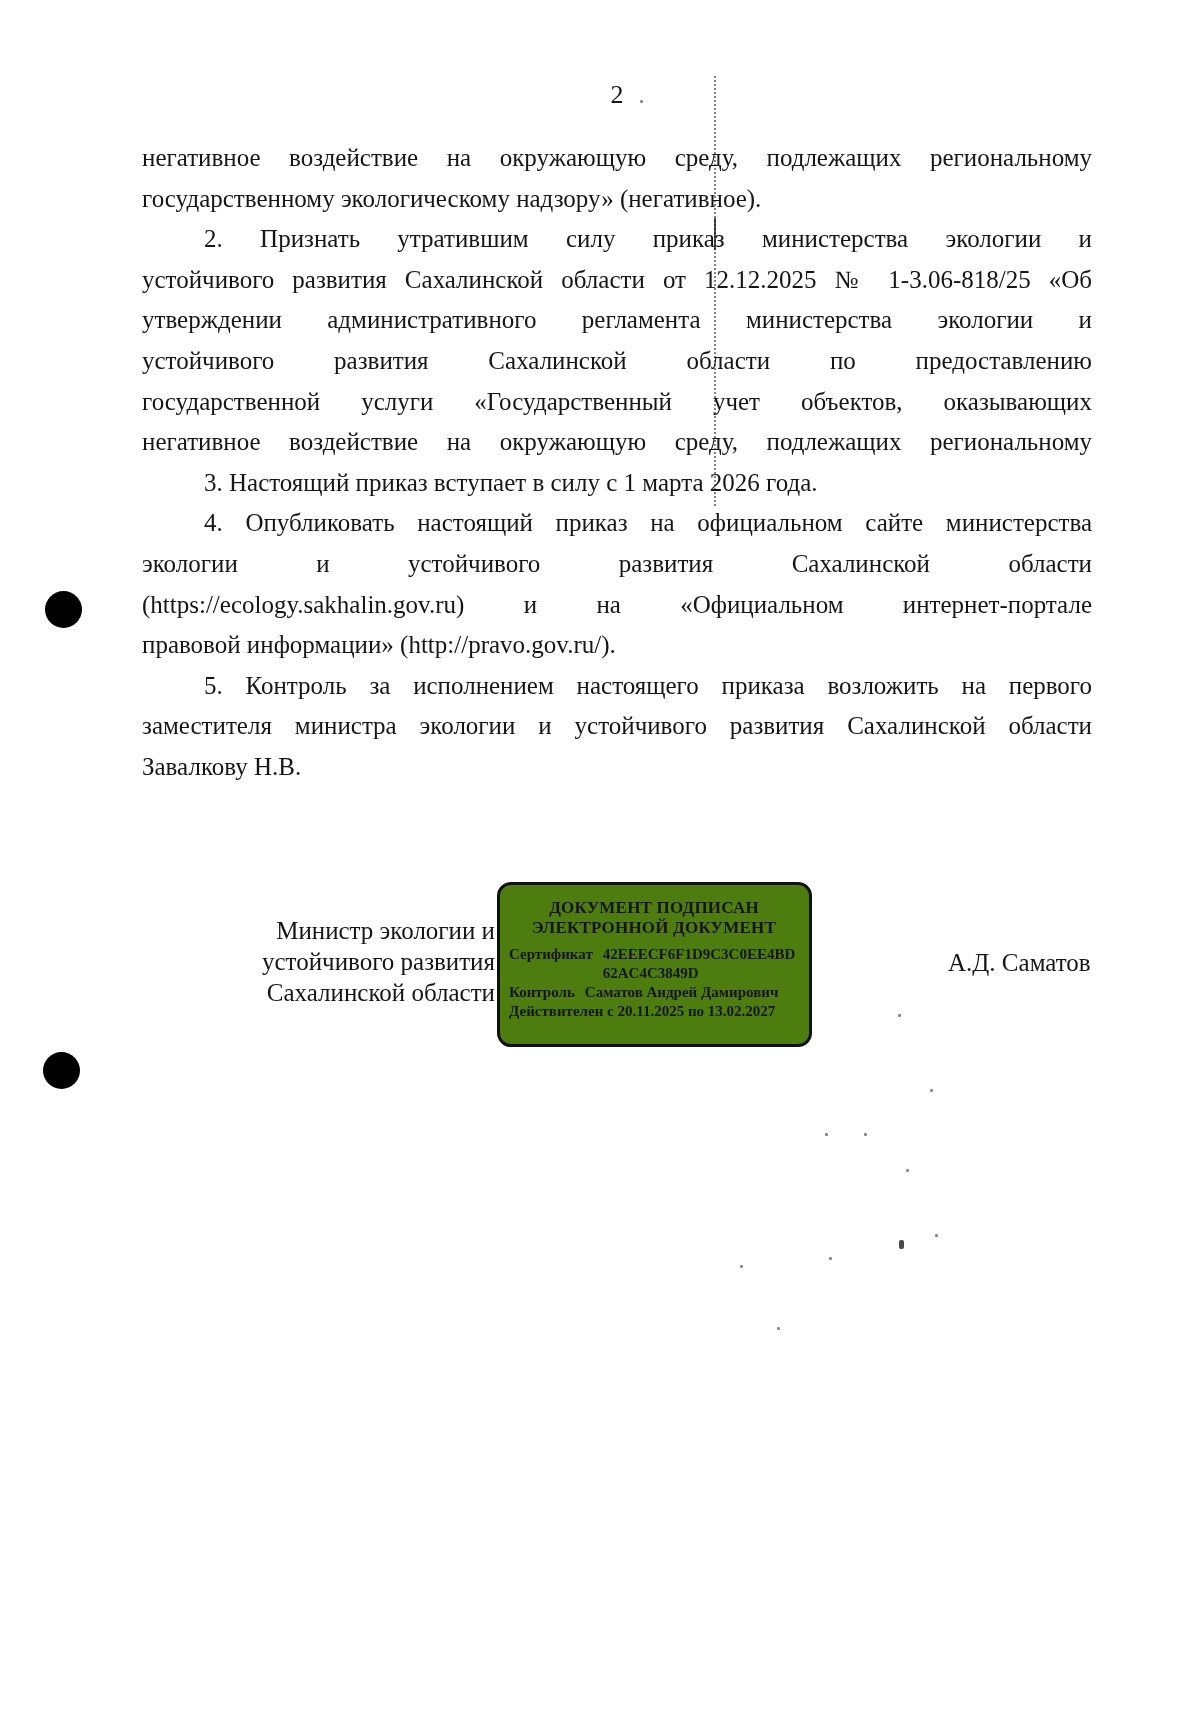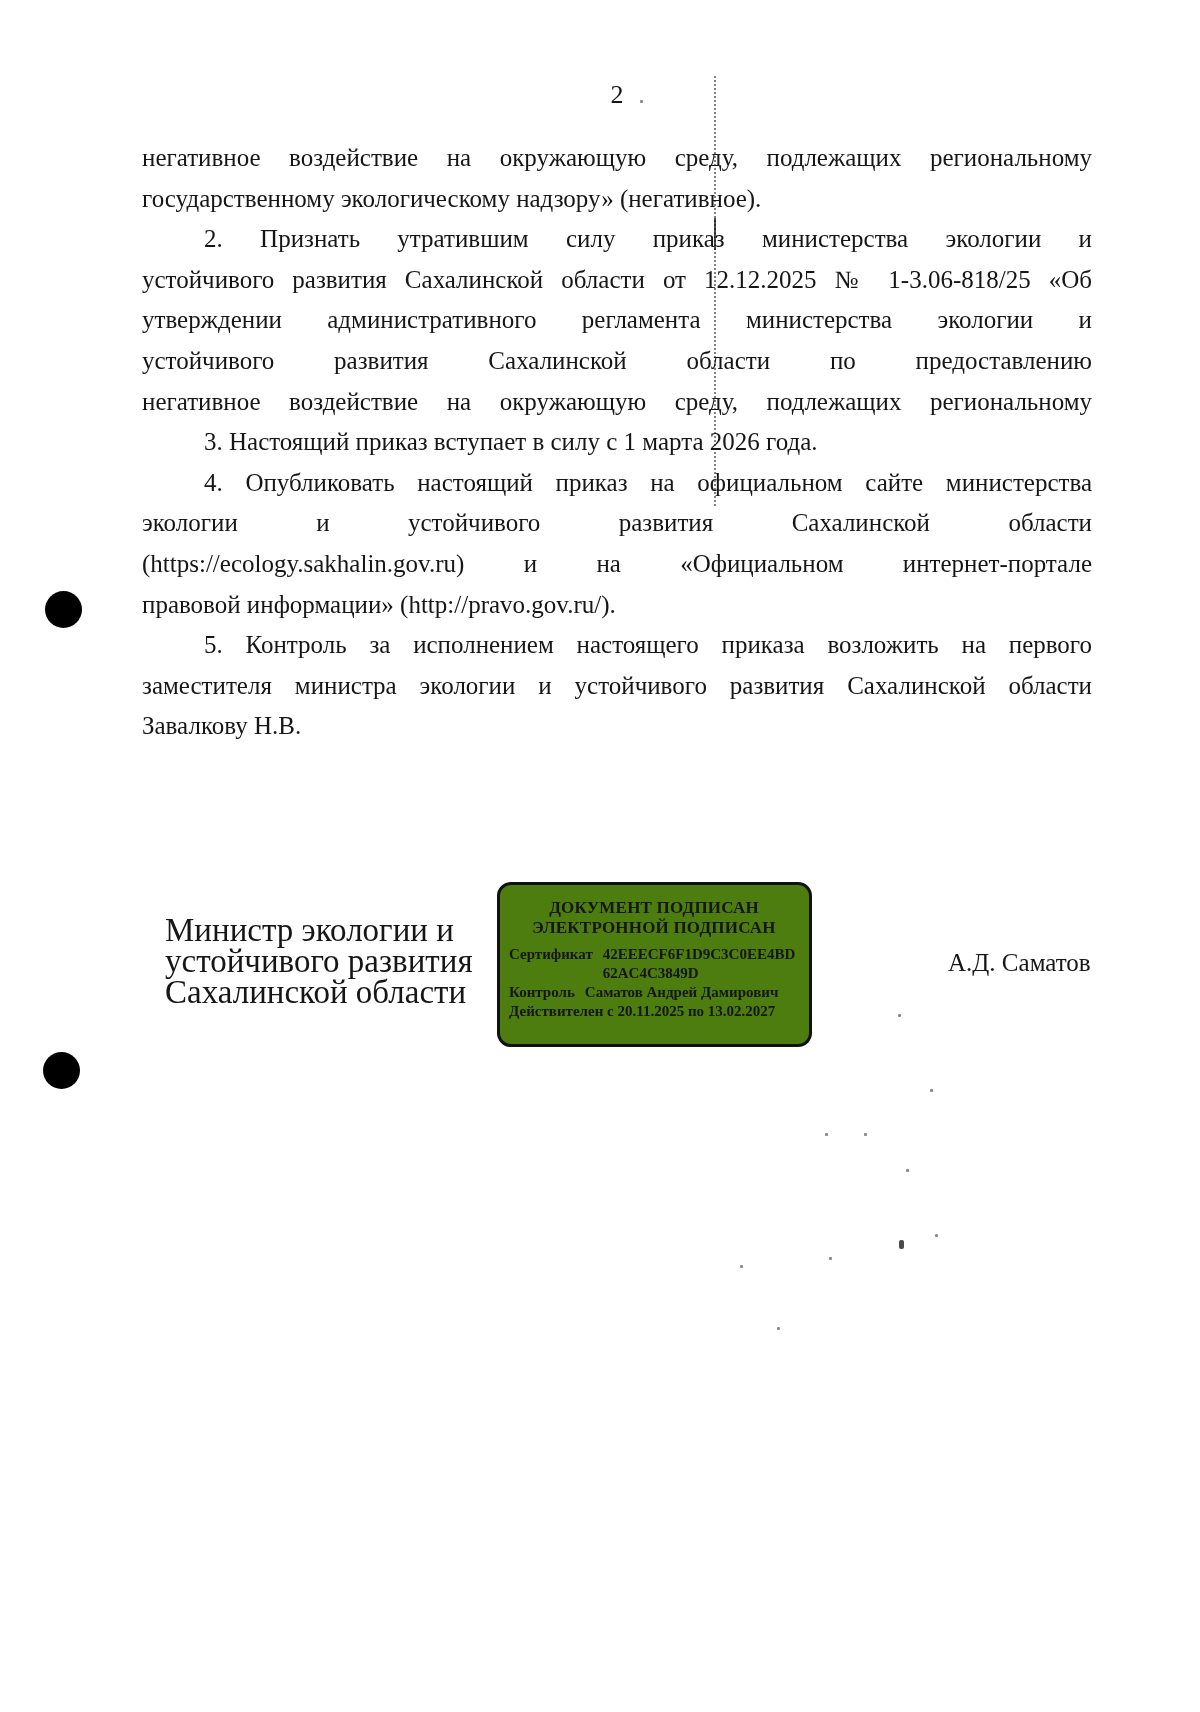--- a/index.html
+++ b/index.html
@@ -21,21 +21,21 @@
   .ln{
     height:40.6px;line-height:40.6px;font-size:25px;
     text-align:justify;text-align-last:justify;
     overflow:hidden;white-space:normal;
   }
   .ln.left{text-align:left;text-align-last:left;}
   .ln.indent{padding-left:62px;}
   
   .sig-title{
     position:absolute;left:165px;top:915px;width:330px;
-    font-size:33px;line-height:31px;text-align:left;
+    font-size:25px;line-height:31px;text-align:right;
   }
   .signer-name{
     position:absolute;left:948px;top:947px;width:240px;
     font-size:25px;line-height:31px;white-space:nowrap;
   }
   
   .stamp{
     position:absolute;left:497px;top:882px;width:315px;height:165px;
     box-sizing:border-box;border:3px solid #111;border-radius:14px;
     padding:13px 10px 0 9px;background:#4d7c0f;
@@ -75,41 +75,42 @@
   <div class="fold-line"></div>
   <div class="fold-line-solid"></div>
 
   <div class="body-text">
     <div class="ln">негативное воздействие на окружающую среду, подлежащих региональному</div>
     <div class="ln left">государственному экологическому надзору» (негативное).</div>
     <div class="ln indent">2. Признать утратившим силу приказ министерства экологии и</div>
     <div class="ln">устойчивого развития Сахалинской области от 12.12.2025 № 1-3.06-818/25 «Об</div>
     <div class="ln">утверждении административного регламента министерства экологии и</div>
     <div class="ln">устойчивого развития Сахалинской области по предоставлению</div>
+    <div class="ln">государственной услуги «Государственный учет объектов, оказывающих</div>
     <div class="ln">негативное воздействие на окружающую среду, подлежащих региональному</div>
     <div class="ln left indent">3. Настоящий приказ вступает в силу с 1 марта 2026 года.</div>
     <div class="ln indent">4. Опубликовать настоящий приказ на официальном сайте министерства</div>
     <div class="ln">экологии и устойчивого развития Сахалинской области</div>
     <div class="ln">(https://ecology.sakhalin.gov.ru) и на «Официальном интернет-портале</div>
     <div class="ln left">правовой информации» (http://pravo.gov.ru/).</div>
     <div class="ln indent">5. Контроль за исполнением настоящего приказа возложить на первого</div>
     <div class="ln">заместителя министра экологии и устойчивого развития Сахалинской области</div>
     <div class="ln left">Завалкову Н.В.</div>
   </div>
 
   <div class="sig-title">
     <div>Министр экологии и</div>
     <div>устойчивого развития</div>
     <div>Сахалинской области</div>
   </div>
 
   <div class="stamp">
     <div class="stamp-title">
       <div>ДОКУМЕНТ ПОДПИСАН</div>
-      <div>ЭЛЕКТРОННОЙ ПОДПИСАН</div>
+      <div>ЭЛЕКТРОННОЙ ДОКУМЕНТ</div>
     </div>
     <div class="srow">
       <span class="slabel">Сертификат</span>
       <span class="sval">42EEECF6F1D9C3C0EE4BD62AC4C3849D</span>
     </div>
     <div class="srow">
       <span class="slabel">Контроль</span>
       <span>Саматов Андрей Дамирович</span>
     </div>
     <div class="srow plain">Действителен с 20.11.2025 по 13.02.2027</div>

